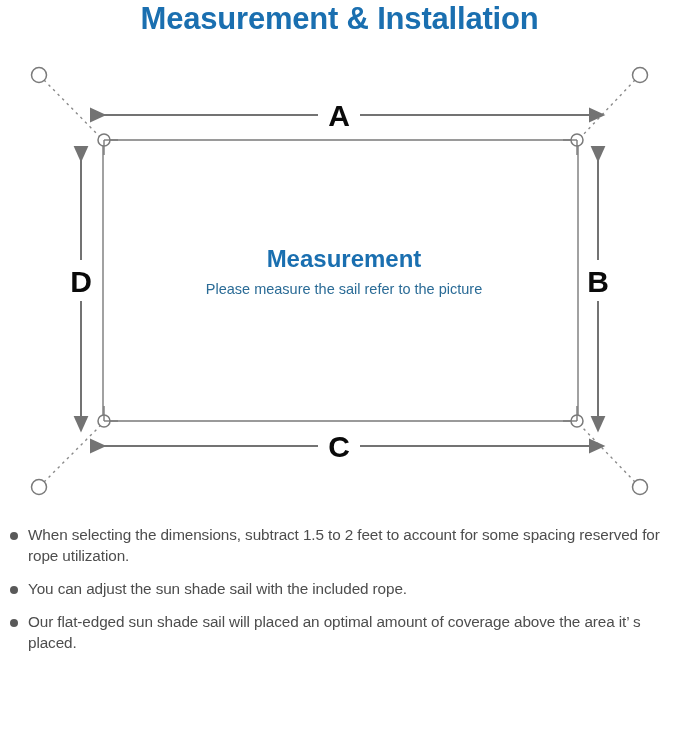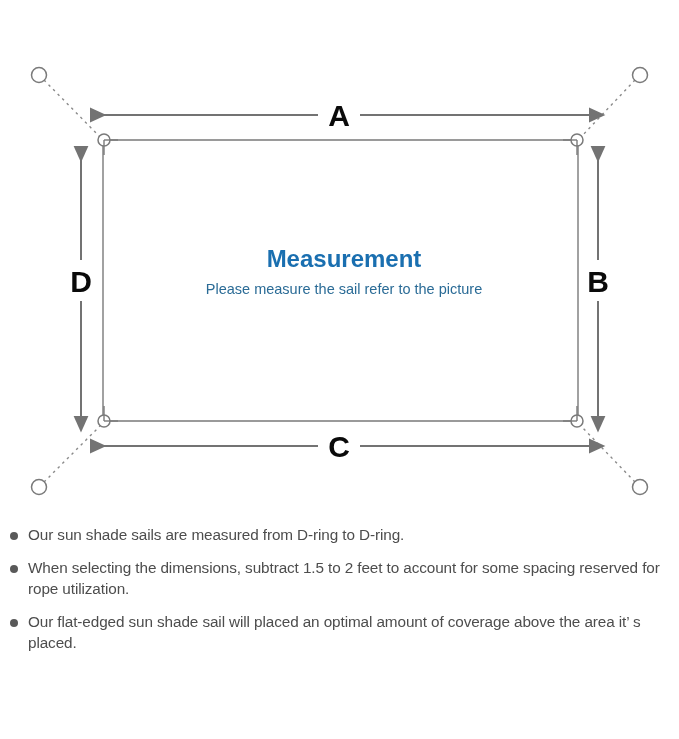--- a/index.html
+++ b/index.html
@@ -85,20 +85,21 @@
     line-height: 21px;
     color: #4d4d4d;
     letter-spacing: -0.1px;
   }
 </style>
 </head>
 <body>
 
 <div id="page">
 
+  <div class="title">Measurement &amp; Installation</div>
 
   <svg id="diagram" viewBox="0 0 679 470">
     <defs>
       <marker id="arrowL" markerWidth="10" markerHeight="10" refX="8.5" refY="4" orient="auto" markerUnits="strokeWidth">
         <path d="M8.5,0.3 L8.5,7.7 L0.3,4 Z" fill="#737373"></path>
       </marker>
       <marker id="arrowR" markerWidth="10" markerHeight="10" refX="1.5" refY="4" orient="auto" markerUnits="strokeWidth">
         <path d="M1.5,0.3 L1.5,7.7 L9.7,4 Z" fill="#737373"></path>
       </marker>
     </defs>
@@ -161,25 +162,25 @@
     </g>
     <text class="diag-label" x="598" y="247" text-anchor="middle">B</text>
 
     <text class="center-title" x="344" y="222" text-anchor="middle">Measurement</text>
     <text class="center-sub" x="344" y="249" text-anchor="middle">Please measure the sail refer to the picture</text>
   </svg>
 
   <div id="bullets">
     <div class="bullet-row">
       <span class="bullet-dot"></span>
-      <span class="bullet-text">Our sun shade sails are measured from D-ring to D-ring.</span>
+      <span class="bullet-text">When selecting the dimensions, subtract 1.5 to 2 feet to account for some spacing reserved for rope utilization.</span>
     </div>
     <div class="bullet-row">
       <span class="bullet-dot"></span>
-      <span class="bullet-text">When selecting the dimensions, subtract 1.5 to 2 feet to account for some spacing reserved for rope utilization.</span>
+      <span class="bullet-text">You can adjust the sun shade sail with the included rope.</span>
     </div>
     <div class="bullet-row">
       <span class="bullet-dot"></span>
       <span class="bullet-text">Our flat-edged sun shade sail will placed an optimal amount of coverage above the area it’  s placed.</span>
     </div>
   </div>
 
 </div>
 
 </body></html>

